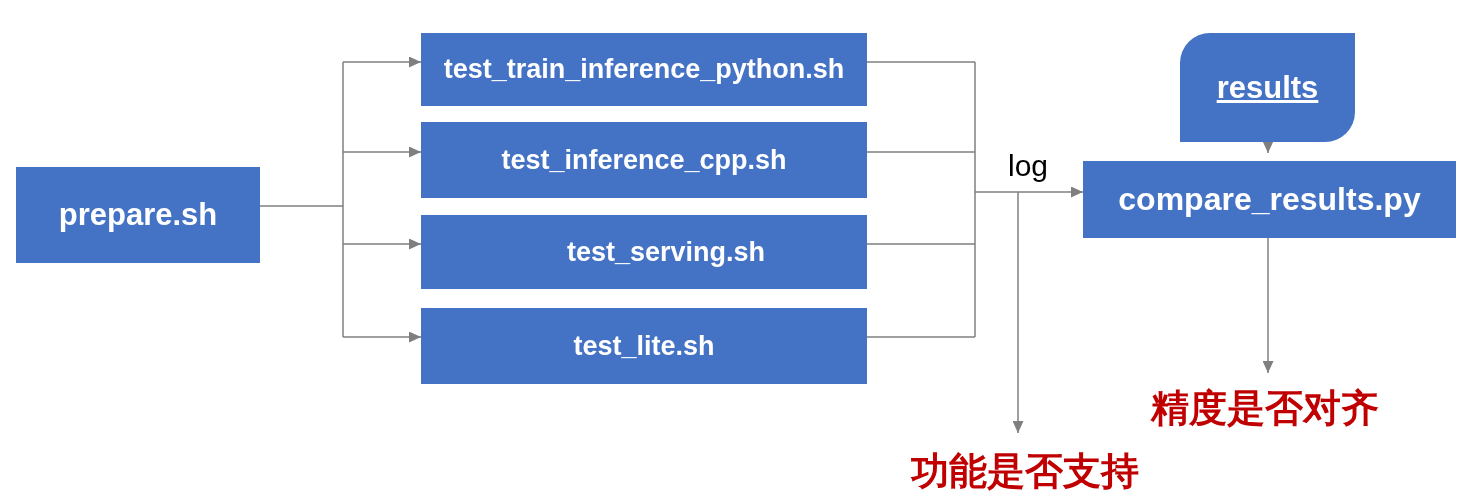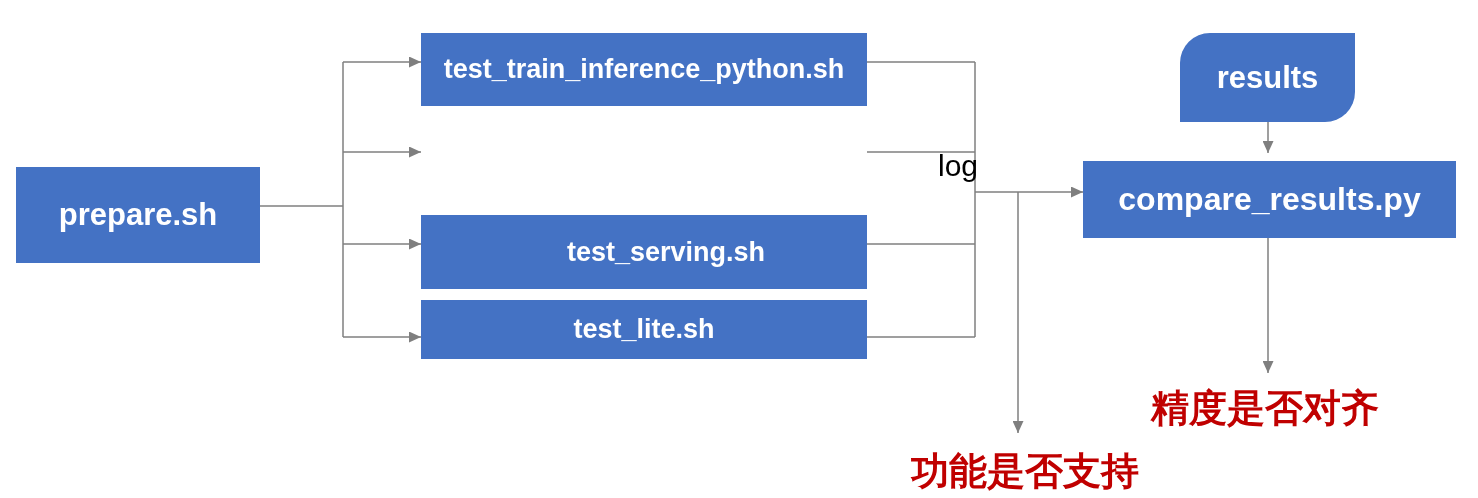--- a/index.html
+++ b/index.html
@@ -43,30 +43,30 @@
     font-weight: bold;
     text-align: center;
     white-space: nowrap;
     margin-top: 8px;
   }
   .node-prepare  { left: 16px;   top: 159px; width: 244px; height: 96px; font-size: 31px; }
   .node-test     { left: 421px;  width: 446px; font-size: 27px; }
   .node-test-0   { top: 25px;  height: 73px; }
   .node-test-1   { top: 114px; height: 76px; }
   .node-test-2   { top: 207px; height: 74px; padding-left: 44px; }
-  .node-test-3   { top: 292px; height: 59px; }
-  .node-results  { left: 1180px; top: 25px;  width: 175px; height: 89px; font-size: 31px;
-                   border-radius: 30px 0 30px 0; }
+  .node-test-3   { top: 300px; height: 76px; }
+  .node-results  { left: 1180px; top: 25px;  width: 175px; height: 109px; font-size: 31px;
+                   border-radius: 30px 0 30px 0; text-decoration: underline; }
   .node-compare  { left: 1083px; top: 153px; width: 373px; height: 77px; font-size: 32px; }
   .label {
     position: absolute;
     white-space: nowrap;
   }
   .label-log {
-    left: 938px; top: 149px;
+    left: 1008px; top: 149px;
     font-size: 30px;
     color: var(--log-text);
   }
   .label-red {
     font-size: 38px;
     font-weight: bold;
     color: var(--annotation-red);
     width: 300px;
     text-align: center;
   }
@@ -101,20 +101,21 @@
     <path class="connector" d="M975,192 H1083" marker-end="url(#arrow)"></path>
     <path class="connector" d="M1018,192 V433" marker-end="url(#arrow)"></path>
 
     <path class="connector" d="M1268,118 V153" marker-end="url(#arrow)"></path>
     <path class="connector" d="M1268,230 V373" marker-end="url(#arrow)"></path>
   </svg>
 
   <div class="node node-prepare">prepare.sh</div>
 
   <div class="node node-test node-test-0">test_train_inference_python.sh</div>
+  <div class="node node-test node-test-1">test_inference_cpp.sh</div>
   <div class="node node-test node-test-2">test_serving.sh</div>
   <div class="node node-test node-test-3">test_lite.sh</div>
 
   <div class="node node-results">results</div>
   <div class="node node-compare">compare_results.py</div>
 
   <div class="label label-log">log</div>
   <div class="label label-red label-function-support">功能是否支持</div>
   <div class="label label-red label-precision-aligned">精度是否对齐</div>
 

